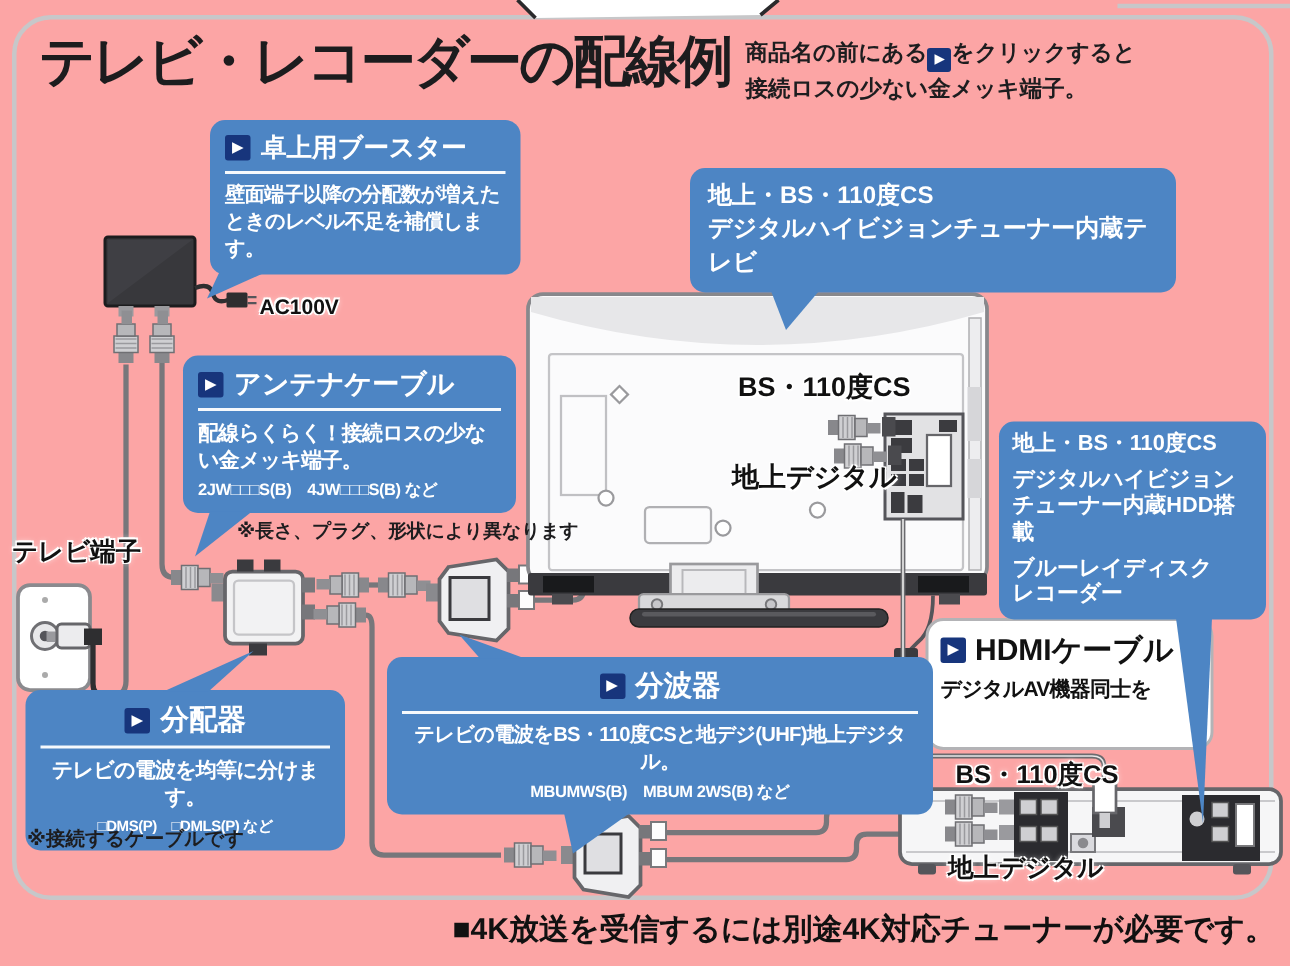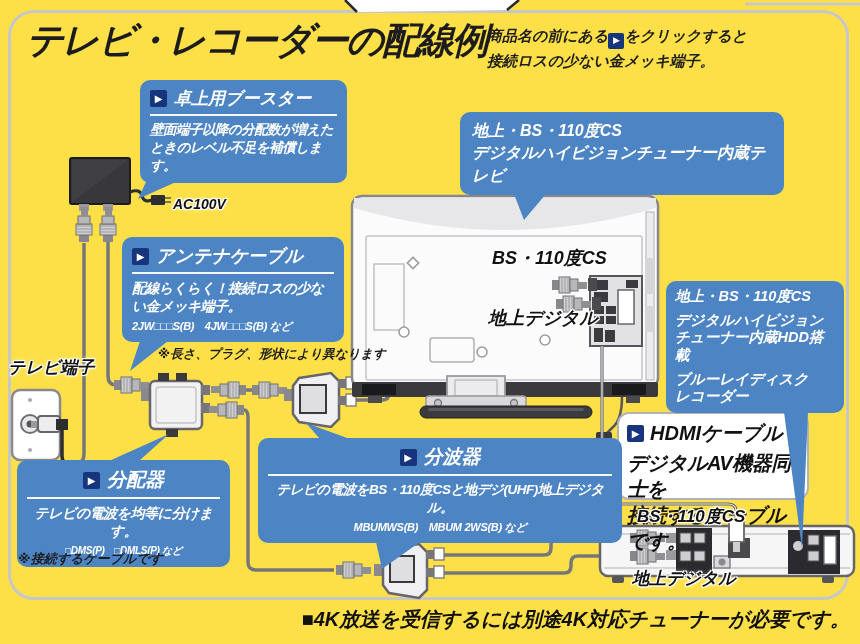--- a/index.html
+++ b/index.html
@@ -1,45 +1,45 @@
 <!DOCTYPE html>
 <html><head>
 <meta charset="utf-8">
 <style>
   html,body{margin:0;padding:0;background:#fff;}
-  #stage{position:relative;width:860px;height:644px;background:#fde047;overflow:hidden;
-         font-family:"Liberation Sans","DejaVu Sans",sans-serif;color:#1d1d1f;font-style:italic;}
+  #stage{position:relative;width:860px;height:644px;background:#fca5a5;overflow:hidden;
+         font-family:"Liberation Sans","DejaVu Sans",sans-serif;color:#1d1d1f;}
   .abs{position:absolute;}
   
   #frame{left:8px;top:10px;width:835px;height:584px;border:3px solid #c7c7c9;border-radius:26px;z-index:0;}
   
   #title{left:26px;top:16px;font-size:37px;font-weight:800;letter-spacing:-2px;color:#1c1c1e;z-index:2;white-space:nowrap;}
   
-  #jumpnote{left:487px;top:24px;font-size:15px;font-weight:700;line-height:1.55;z-index:2;white-space:nowrap;}
+  #jumpnote{left:497px;top:24px;font-size:15px;font-weight:700;line-height:1.55;z-index:2;white-space:nowrap;}
   .pic{display:inline-flex;align-items:center;justify-content:center;width:17px;height:17px;
        background:#17357c;color:#fff;border-radius:2px;font-size:10px;vertical-align:-2px;}
   .pic.sm{width:16px;height:16px;font-size:9px;}
   
   .callout{position:absolute;background:#4d85c4;color:#fff;border-radius:10px;z-index:3;
            box-sizing:border-box;font-weight:700;}
   .callout .hd{display:flex;align-items:center;gap:7px;font-weight:800;}
   .callout .hd.center{justify-content:center;}
   .cd{border-top:2px solid rgba(255,255,255,.95);margin:4px 0 5px;}
   .cbody{font-size:13.5px;line-height:1.32;letter-spacing:-0.5px;}
   .cmodels{font-size:11px;margin-top:3px;letter-spacing:-0.3px;}
   .tail{position:absolute;z-index:2;}
   .fnote{position:absolute;font-size:12.5px;font-weight:800;color:#1d1d1f;z-index:3;white-space:nowrap;}
   
   .lab{position:absolute;font-weight:800;color:#111;z-index:4;white-space:nowrap;
        text-shadow:-1px -1px 0 #fff,1px -1px 0 #fff,-1px 1px 0 #fff,1px 1px 0 #fff,0 0 4px #fff;}
   
   #hdmibox{left:617px;top:412px;width:192px;height:88px;background:#fff;border:2px solid #b3b3b6;
            border-radius:12px;z-index:2;box-sizing:border-box;padding:6px 8px;}
   #hdmibox .hd{display:flex;align-items:center;gap:6px;font-size:20px;font-weight:800;color:#111;}
-  #hdmibox .bd{font-size:20px;font-weight:800;line-height:1.3;margin-top:3px;color:#111;letter-spacing:-0.5px;}
+  #hdmibox .bd{font-size:14px;font-weight:800;line-height:1.3;margin-top:3px;color:#111;letter-spacing:-0.5px;}
   #footer{position:absolute;right:10px;top:606px;font-size:20px;font-weight:800;color:#111;z-index:3;white-space:nowrap;}
   svg{display:block;}
 </style>
 </head>
 <body>
 
 <div id="stage">
 
   <div id="frame" class="abs"></div>
 
@@ -295,21 +295,20 @@
       </svg>
   </div>
 
   <div id="hdmibox" class="abs">
     <div class="hd">
       <span class="pic">▶</span>
       <span>HDMIケーブル</span>
     </div>
     <div class="bd">
       <div>デジタルAV機器同士を</div>
-      <div>接続するケーブルです。</div>
     </div>
   </div>
 
   <div class="lab" style="left:173px;top:196px;font-size:14px;">AC100V</div>
   <div class="lab" style="left:8px;top:356px;font-size:17px;">テレビ端子</div>
   <div class="lab" style="left:492px;top:246px;font-size:18px;">BS・110度CS</div>
   <div class="lab" style="left:488px;top:306px;font-size:18px;">地上デジタル</div>
   <div class="lab" style="left:637px;top:505px;font-size:17px;">BS・110度CS</div>
   <div class="lab" style="left:632px;top:567px;font-size:17px;">地上デジタル</div>
 

